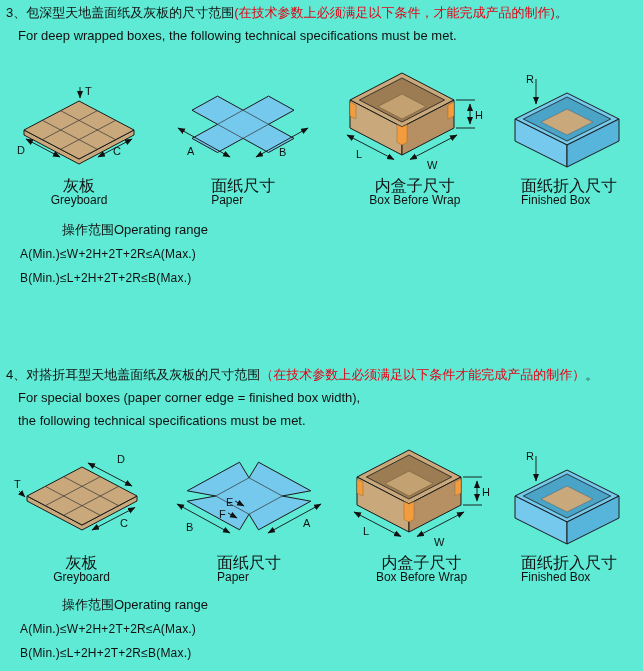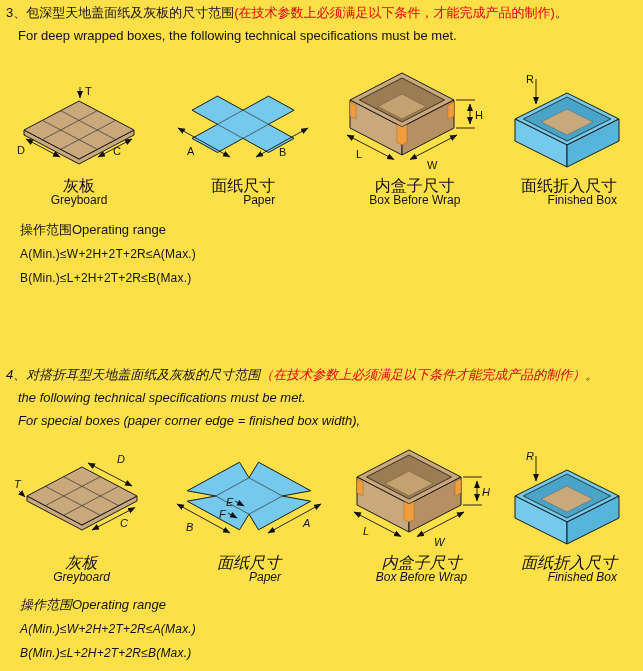--- a/index.html
+++ b/index.html
@@ -2,33 +2,33 @@
 <html><head>
 <meta charset="utf-8">
 <style>
   * { margin:0; padding:0; box-sizing:border-box; }
   html,body { background:#ffffff; }
   body {
     width:643px; height:671px;
     font-family:"Liberation Sans","DejaVu Sans",sans-serif;
     color:#111111;
   }
-  .page { position:relative; width:643px; height:671px; background:#fde047; overflow:hidden; }
+  .page { position:relative; width:643px; height:671px; background:#5eead4; overflow:hidden; }
   .sec { position:absolute; left:0; right:0; }
   .sec-3 { top:4px; }
-  .sec-4 { top:366px;font-style:italic; }
+  .sec-4 { top:366px; }
   .title { padding-left:6px; font-size:13px; line-height:18px; white-space:nowrap; }
   .red { color:#e60012; }
   .subtitle { padding-left:18px; font-size:13px; line-height:18px; margin-top:5px; }
   .figrow { display:flex; justify-content:space-between; align-items:flex-end; padding:0 14px; margin-top:16px; }
   .figrow-4 { margin-top:8px; }
   .fig { display:flex; flex-direction:column; align-items:center; }
   .cap-cn { font-size:16px; line-height:14px; text-align:center; margin-top:3px; }
-  .cap-en { font-size:12px; line-height:14px; text-align:right; }
-  .oprange { padding-left:20px; font-size:13px; line-height:18px; margin-top:14px; }
+  .cap-en { font-size:12px; line-height:14px; text-align:left; }
+  .oprange { padding-left:20px; font-size:13px; line-height:18px; margin-top:14px;margin-left:42px; }
   .oprange-4 { margin-top:12px; }
   .formula { padding-left:20px; font-size:12px; line-height:18px; margin-top:6px; letter-spacing:.2px; }
   svg { display:block; }
   svg text { font-family:"Liberation Sans","DejaVu Sans",sans-serif; font-size:11px; fill:#111; }
   .edge { stroke:#1a1a1a; stroke-width:1; stroke-linejoin:round; }
   .thin { stroke:#333; stroke-width:0.7; }
   .dimline { stroke:#111; stroke-width:0.9; fill:none; }
   .tan  { fill:#c9a87c; }
   .tanD { fill:#b69062; }
   .tanO { fill:#9c7c52; }
@@ -169,22 +169,22 @@
 
     </div>
 
     <div class="oprange">操作范围Operating range</div>
     <div class="formula">A(Min.)≤W+2H+2T+2R≤A(Max.)</div>
     <div class="formula">B(Min.)≤L+2H+2T+2R≤B(Max.)</div>
   </section>
 
   <section class="sec sec-4">
     <div class="title"><span>4、对搭折耳型天地盖面纸及灰板的尺寸范围</span><span class="red">（在技术参数上必须满足以下条件才能完成产品的制作）</span><span>。</span></div>
+    <div class="subtitle">For special boxes (paper corner edge = finished box width),</div>
     <div class="subtitle">the following technical specifications must be met.</div>
-    <div class="subtitle">For special boxes (paper corner edge = finished box width),</div>
 
     <div class="figrow figrow-4">
 
       <figure class="fig">
         <svg width="135" height="100" viewBox="0 0 135 100">
           <g>
             <polygon class="tan edge" points="13,43 13,48 68,77 123,48 123,43 68,72"></polygon>
           </g>
           <g>
             <polygon class="tan edge" points="68,14 123,43 68,72 13,43"></polygon>

